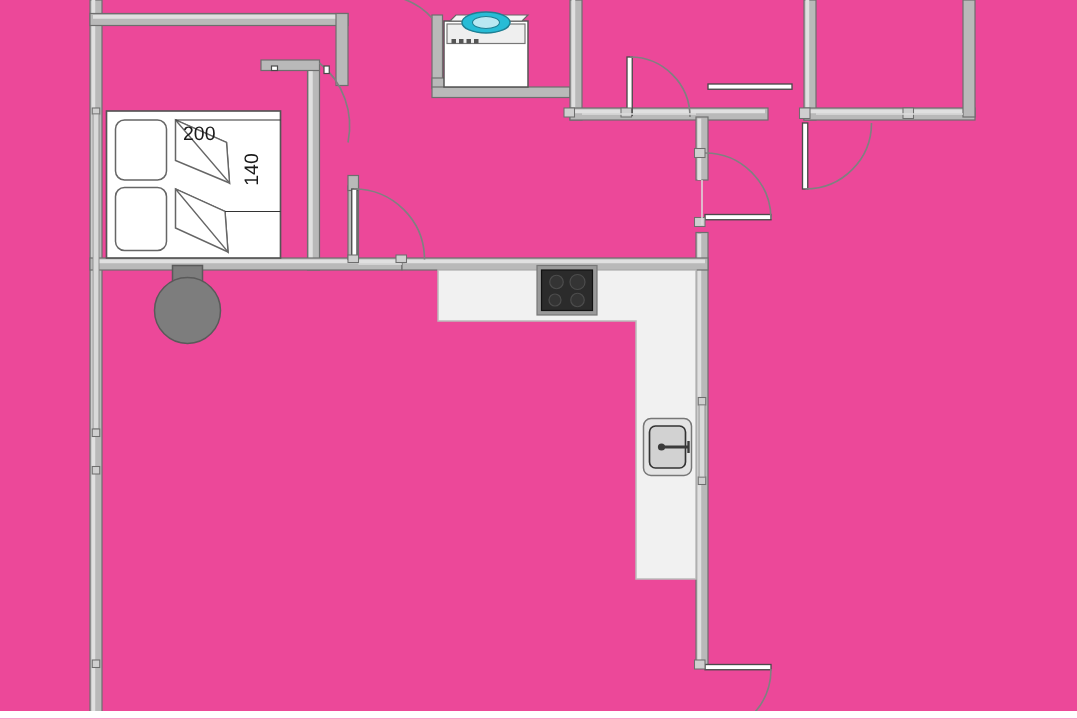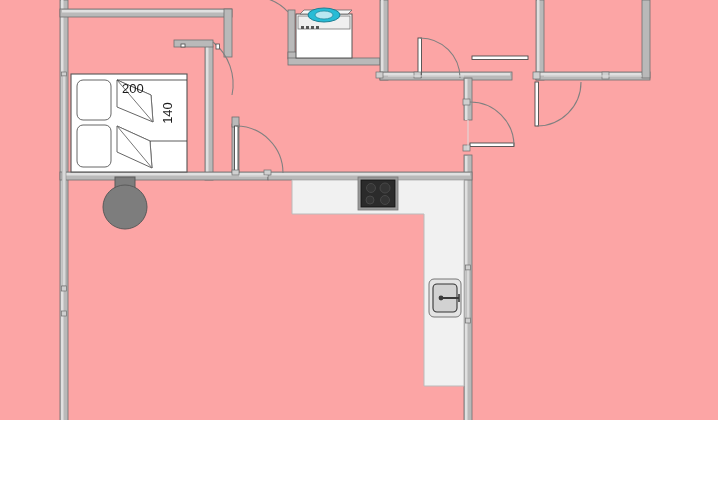--- a/index.html
+++ b/index.html
@@ -6,22 +6,22 @@
     margin: 0;
     padding: 0;
     background: #ffffff;
   }
   body {
     font-family: "Liberation Sans", sans-serif;
   }
   #floorplan-app {
     position: relative;
     width: 718px;
-    height: 420px;
-    background: #fca5a5;
+    height: 474px;
+    background: #ec4899;
     overflow: hidden;
     text-align: center;
   }
   #plan-svg {
     display: block;
     width: 718px;
     height: 479px;
   }
   .dim-label {
     font-family: "Liberation Sans", sans-serif;

